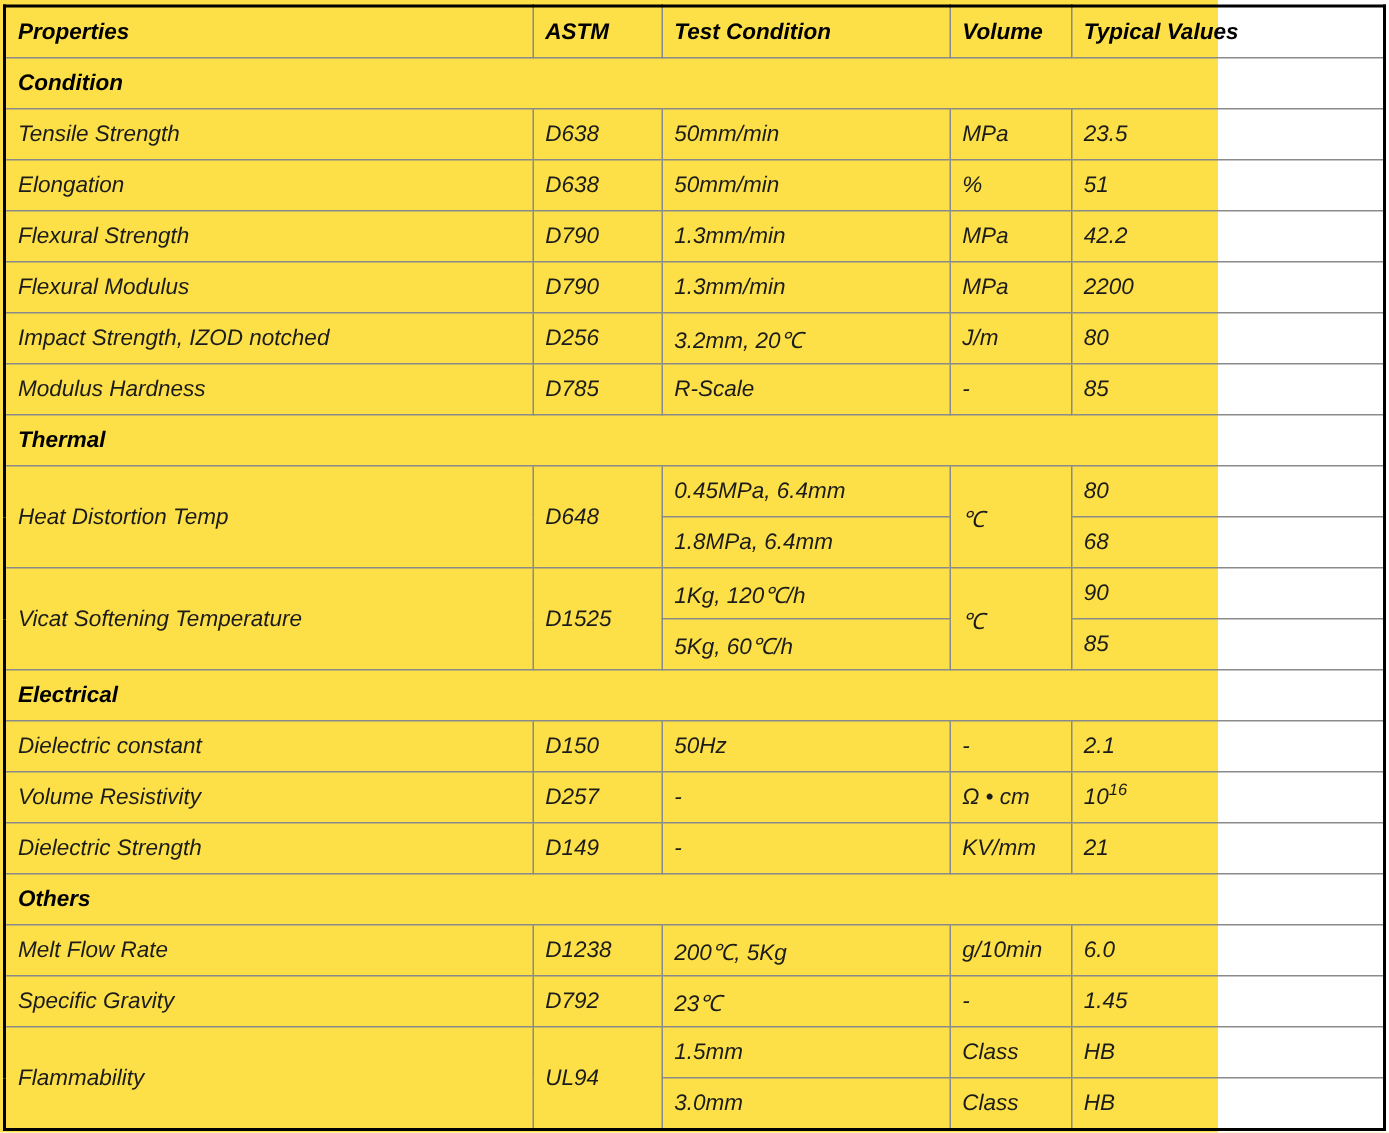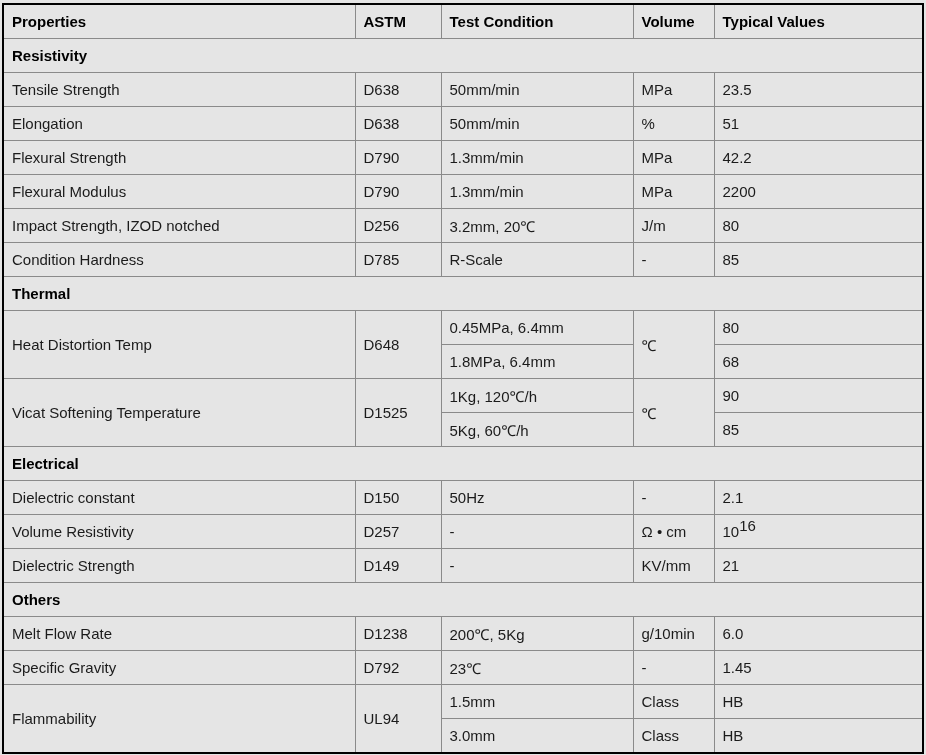--- a/index.html
+++ b/index.html
@@ -2,25 +2,26 @@
 <html><head>
 <meta charset="utf-8">
 <style>
   html, body {
     margin: 0;
     padding: 0;
     background: #ffffff;
     font-family: "Liberation Sans", sans-serif;
   }
   .page {
-    width: 926px;
+    width: 812px;
     height: 755px;
-    background: #e5e5e5;
+    background: #fde047;
     box-sizing: border-box;
     padding: 3px 2px;
+    font-style: italic;
   }
   table.props {
     border-collapse: collapse;
     table-layout: fixed;
     width: 920px;
     border: 2px solid #000000;
     color: #1b1b1b;
     font-size: 15px;
   }
   table.props td {
@@ -33,21 +34,21 @@
   }
   table.props td.hdr {
     font-weight: bold;
     color: #000000;
   }
   table.props td.section {
     font-weight: bold;
     color: #000000;
   }
   sup {
-    font-size: 15px;
+    font-size: 11px;
     line-height: 0;
   }
 </style>
 </head>
 <body>
 
 <div class="page">
   <table class="props">
     <colgroup>
       <col style="width:352px">
@@ -60,21 +61,21 @@
     <tbody>
         <tr>
       <td class="hdr">Properties</td>
       <td class="hdr">ASTM</td>
       <td class="hdr">Test Condition</td>
       <td class="hdr">Volume</td>
       <td class="hdr">Typical Values</td>
     </tr>
 
     <tr>
-      <td class="section" colspan="5">Resistivity</td>
+      <td class="section" colspan="5">Condition</td>
     </tr>
     <tr>
       <td>Tensile Strength</td>
       <td>D638</td>
       <td>50mm/min</td>
       <td>MPa</td>
       <td>23.5</td>
     </tr>
     <tr>
       <td>Elongation</td>
@@ -98,21 +99,21 @@
       <td>2200</td>
     </tr>
     <tr>
       <td>Impact Strength, IZOD notched</td>
       <td>D256</td>
       <td>3.2mm, 20℃</td>
       <td>J/m</td>
       <td>80</td>
     </tr>
     <tr>
-      <td>Condition Hardness</td>
+      <td>Modulus Hardness</td>
       <td>D785</td>
       <td>R-Scale</td>
       <td>-</td>
       <td>85</td>
     </tr>
 
     <tr>
       <td class="section" colspan="5">Thermal</td>
     </tr>
     <tr>

